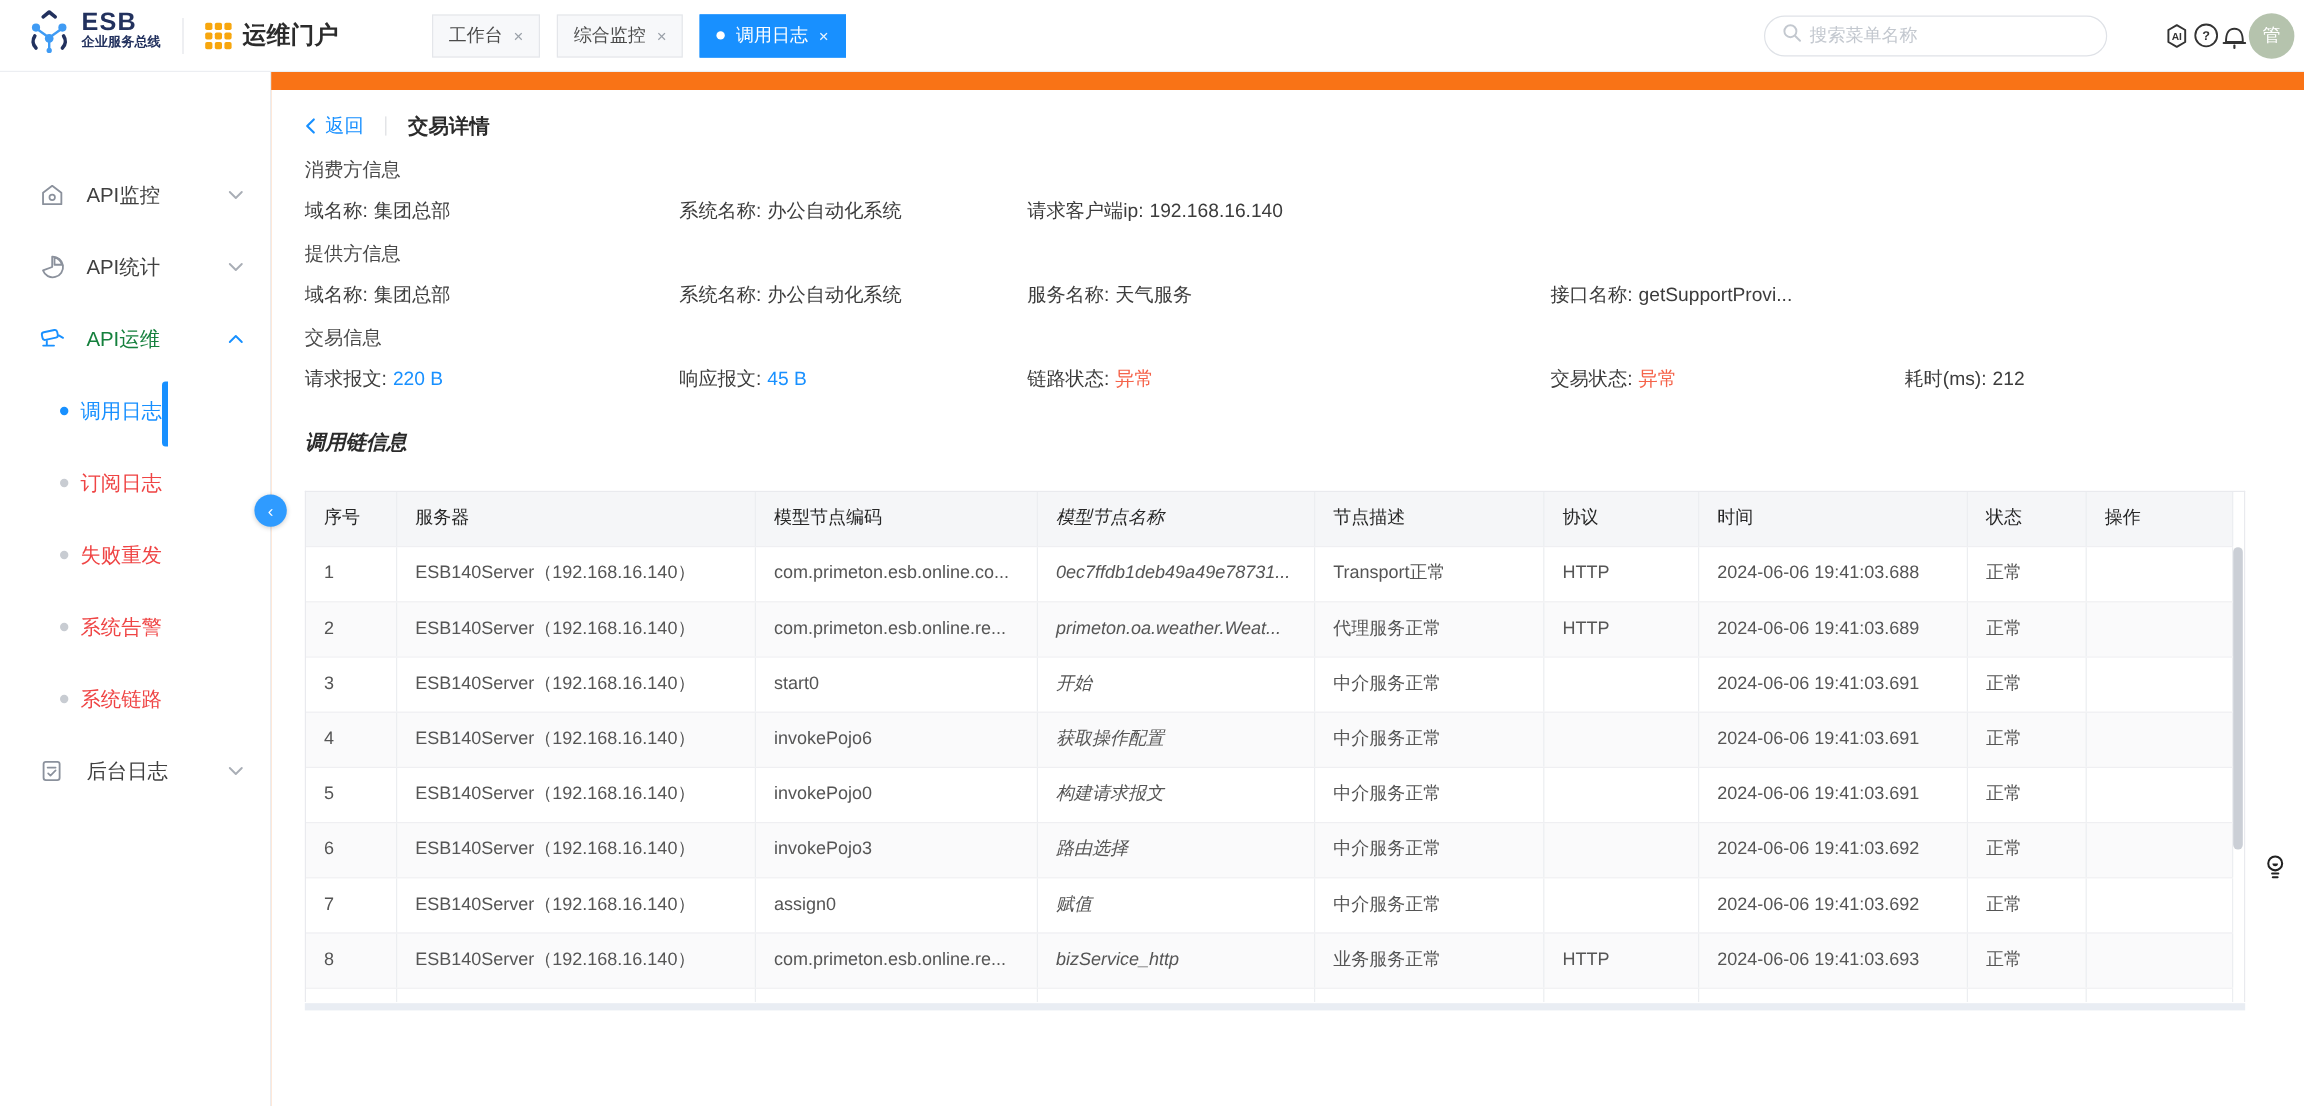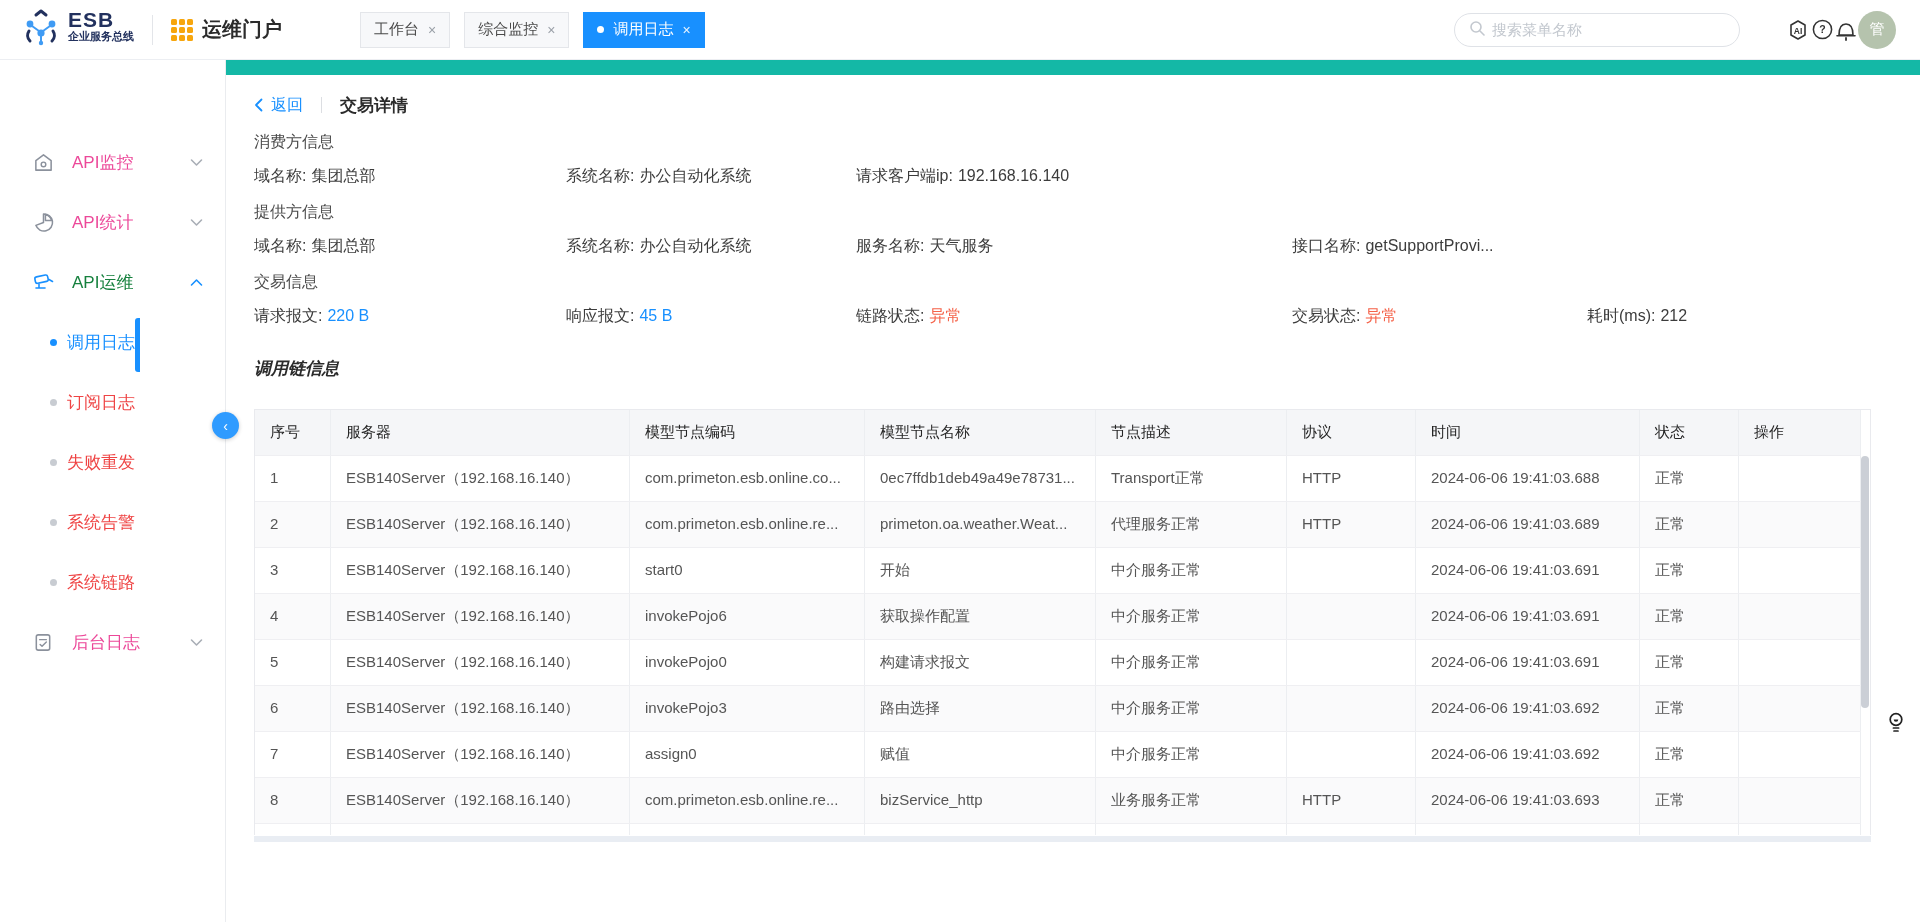--- a/index.html
+++ b/index.html
@@ -27,50 +27,50 @@
   .tab.active .tab-close { color:#e8f4ff; }
   .tab-dot { width:7px; height:7px; border-radius:50%; background:#fff; display:inline-block; }
 
   .header-spacer { flex:1; }
   .search-box { width:286px; height:34px; border:1px solid #dfe2e7; border-radius:17px;
     display:flex; align-items:center; padding:0 14px; gap:7px; margin-right:46px; }
   .search-box input { border:none; outline:none; font-size:15px; width:100%;
     color:#555; background:transparent; font-family:inherit; }
   .search-box input::placeholder { color:#c3c8cf; }
 
-  .header-icons { display:flex; align-items:center; padding-right:24px; }
+  .header-icons { display:flex; align-items:center; padding-right:8px; }
   .hicon { width:24px; height:24px; display:flex; align-items:center; justify-content:center; cursor:pointer; }
   .avatar { width:38px; height:38px; border-radius:50%; background:#b5c3ad; color:#fff;
     display:flex; align-items:center; justify-content:center; font-size:15px; cursor:pointer; }
 
   
   .body-row { display:flex; height:862px; }
   .sidebar { width:226px; background:#fff; border-right:1px solid #eaecef;
     padding-top:72px; position:relative; flex-shrink:0; }
   .side-item { height:60px; display:flex; align-items:center; padding:0 22px 0 33px;
-    font-size:17px; color:#ec4899; cursor:pointer; position:relative; }
+    font-size:17px; color:#404040; cursor:pointer; position:relative; }
   .side-item .s-icon { width:22px; margin-right:17px; display:flex; }
   .side-item .chev { margin-left:auto; }
   .side-item.active-parent { color:#15803d; }
   .sub-item { height:60px; display:flex; align-items:center; padding-left:50px;
     font-size:17px; color:#ef4444; cursor:pointer; position:relative; }
   .sub-dot { width:7px; height:7px; border-radius:50%; background:#c8ccd2; margin-right:10px; }
   .sub-item.active { color:#1890ff; }
   .sub-item.active .sub-dot { background:#1890ff; }
   .active-pill { position:absolute; left:14px; right:22px; top:6px; bottom:6px;
     background:#dfeeff; border-radius:9px; z-index:0; }
   .sub-item span, .sub-item .sub-dot { position:relative; z-index:1; }
   .active-bar { position:absolute; right:0; top:3px; height:54px; width:5px;
     background:#1890ff; border-radius:3px 0 0 3px; }
   .collapse-btn { position:absolute; left:212px; top:352px; width:27px; height:27px;
     border-radius:50%; background:#2f9bff; color:#fff; display:flex; align-items:center;
     justify-content:center; font-size:14px; cursor:pointer; z-index:9;
     box-shadow:0 1px 4px rgba(0,0,0,.2); }
 
-  .main { flex:1; background:#14b8a6; position:relative; }
+  .main { flex:1; background:#f97316; position:relative; }
   .card { margin-top:15px; background:#fff; height:847px; padding:18px 0 0 28px; }
 
   
   .page-nav { display:flex; align-items:center; height:24px; }
   .back-link { color:#1890ff; font-size:16px; cursor:pointer; display:flex; align-items:center; gap:8px; }
   .nav-divider { width:1px; height:16px; background:#dcdee2; margin:0 18px; }
   .page-title { font-size:17px; font-weight:bold; color:#2b2b2b; }
 
   .section-title { font-size:16px; color:#4a4a4a; margin-top:15px; }
   .field-row { display:grid; grid-template-columns:312px 290px 436px 295px 1fr;
@@ -86,21 +86,21 @@
   
   .table-wrap { width:1617px; margin-top:29px; border:1px solid #e9eaee; border-bottom:none;
     height:426px; overflow:hidden; position:relative; background:#fff; }
   .trow { display:flex; width:1606px; }
   .thead { background:#f5f6f8; }
   .tcell { height:45px; line-height:44px; padding:0 15px; font-size:15px; color:#555;
     border-right:1px solid #eceef1; white-space:nowrap; overflow:hidden; flex-shrink:0; }
   .thead .tcell { color:#262626; }
   .tbody .trow { border-top:1px solid #efeff2; background:#fff; }
   .tbody .trow.alt { background:#fafafb; }
-  .c0{width:76px;} .c1{width:299px;} .c2{width:235px;} .c3{width:231px;} .c4{width:191px;}
+  .c0{width:76px;} .c1{width:299px;} .c2{width:235px;} .c3{width:231px;font-style:italic;} .c4{width:191px;}
   .c5{width:129px;} .c6{width:224px;} .c7{width:99px;} .c8{width:122px; border-right:1px solid #eceef1;}
   .partial-row { height:20px; border-top:1px solid #efeff2; display:flex; width:1606px; }
   .partial-row i { display:block; height:20px; border-right:1px solid #eceef1; flex-shrink:0; }
   .vscroll { position:absolute; right:1px; top:46px; width:8px; height:252px;
     background:#cbcfd6; border-radius:4px; cursor:pointer; }
   .hstrip { width:1617px; height:6px; background:#e9edf3; margin-top:1px; }
 
   .bulb { position:absolute; right:16px; top:652px; cursor:pointer; }
 </style>
 </head>

